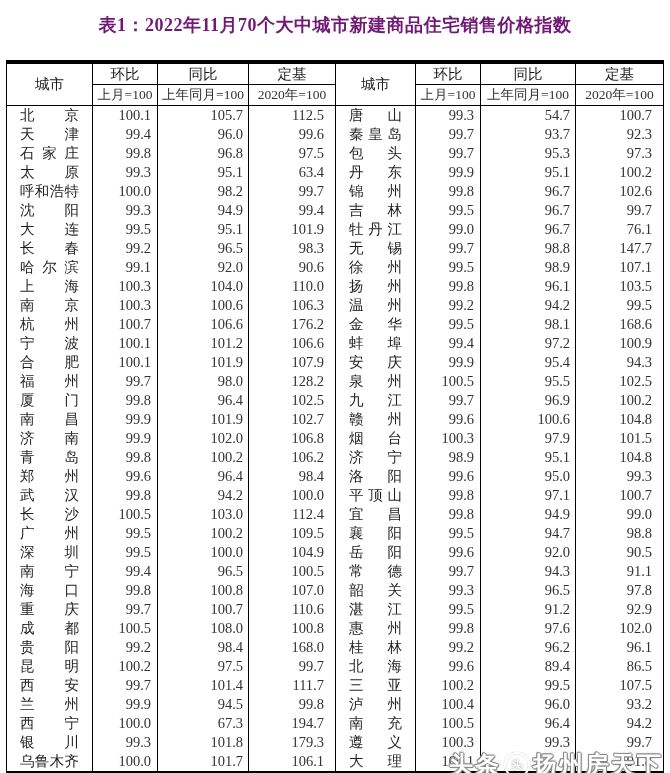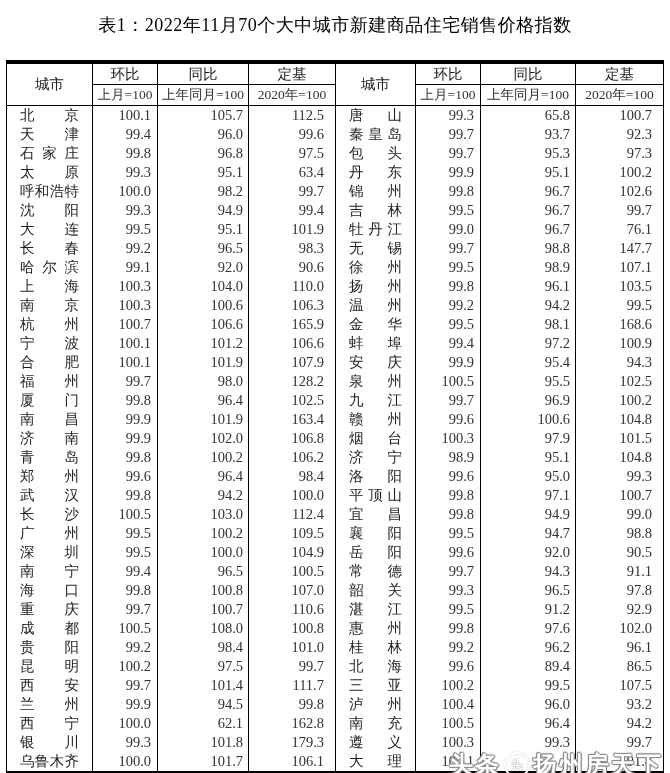--- a/index.html
+++ b/index.html
@@ -13,23 +13,23 @@
     overflow: hidden;
     font-family: "Liberation Serif", "DejaVu Serif", serif;
     color: #111;
   }
   .page-title {
     margin: 0;
     padding-top: 12px;
     text-align: center;
     font-size: 18px;
     line-height: 26px;
-    font-weight: normal;
+    font-weight: bold;
     letter-spacing: 0.5px;
-    color: #000000;
+    color: #701a75;
   }
   .table-wrap {
     position: relative;
     margin: 22px 6px 0 6px;
     width: 657px;
   }
   table.price-table {
     width: 657px;
     border-collapse: collapse;
     table-layout: fixed;
@@ -151,21 +151,21 @@
       </tr>
     </thead>
     <tbody>
         <tr>
           <td class="city">北京</td>
           <td class="num">100.1</td>
           <td class="num">105.7</td>
           <td class="num">112.5</td>
           <td class="city">唐山</td>
           <td class="num">99.3</td>
-          <td class="num">65.8</td>
+          <td class="num">54.7</td>
           <td class="num">100.7</td>
         </tr>
         <tr>
           <td class="city">天津</td>
           <td class="num">99.4</td>
           <td class="num">96.0</td>
           <td class="num">99.6</td>
           <td class="city">秦皇岛</td>
           <td class="num">99.7</td>
           <td class="num">93.7</td>
@@ -258,21 +258,21 @@
           <td class="num">106.3</td>
           <td class="city">温州</td>
           <td class="num">99.2</td>
           <td class="num">94.2</td>
           <td class="num">99.5</td>
         </tr>
         <tr>
           <td class="city">杭州</td>
           <td class="num">100.7</td>
           <td class="num">106.6</td>
-          <td class="num">165.9</td>
+          <td class="num">176.2</td>
           <td class="city">金华</td>
           <td class="num">99.5</td>
           <td class="num">98.1</td>
           <td class="num">168.6</td>
         </tr>
         <tr>
           <td class="city">宁波</td>
           <td class="num">100.1</td>
           <td class="num">101.2</td>
           <td class="num">106.6</td>
@@ -308,21 +308,21 @@
           <td class="num">102.5</td>
           <td class="city">九江</td>
           <td class="num">99.7</td>
           <td class="num">96.9</td>
           <td class="num">100.2</td>
         </tr>
         <tr>
           <td class="city">南昌</td>
           <td class="num">99.9</td>
           <td class="num">101.9</td>
-          <td class="num">163.4</td>
+          <td class="num">102.7</td>
           <td class="city">赣州</td>
           <td class="num">99.6</td>
           <td class="num">100.6</td>
           <td class="num">104.8</td>
         </tr>
         <tr>
           <td class="city">济南</td>
           <td class="num">99.9</td>
           <td class="num">102.0</td>
           <td class="num">106.8</td>
@@ -428,21 +428,21 @@
           <td class="num">100.8</td>
           <td class="city">惠州</td>
           <td class="num">99.8</td>
           <td class="num">97.6</td>
           <td class="num">102.0</td>
         </tr>
         <tr>
           <td class="city">贵阳</td>
           <td class="num">99.2</td>
           <td class="num">98.4</td>
-          <td class="num">101.0</td>
+          <td class="num">168.0</td>
           <td class="city">桂林</td>
           <td class="num">99.2</td>
           <td class="num">96.2</td>
           <td class="num">96.1</td>
         </tr>
         <tr>
           <td class="city">昆明</td>
           <td class="num">100.2</td>
           <td class="num">97.5</td>
           <td class="num">99.7</td>
@@ -467,22 +467,22 @@
           <td class="num">94.5</td>
           <td class="num">99.8</td>
           <td class="city">泸州</td>
           <td class="num">100.4</td>
           <td class="num">96.0</td>
           <td class="num">93.2</td>
         </tr>
         <tr>
           <td class="city">西宁</td>
           <td class="num">100.0</td>
-          <td class="num">62.1</td>
-          <td class="num">162.8</td>
+          <td class="num">67.3</td>
+          <td class="num">194.7</td>
           <td class="city">南充</td>
           <td class="num">100.5</td>
           <td class="num">96.4</td>
           <td class="num">94.2</td>
         </tr>
         <tr>
           <td class="city">银川</td>
           <td class="num">99.3</td>
           <td class="num">101.8</td>
           <td class="num">179.3</td>

